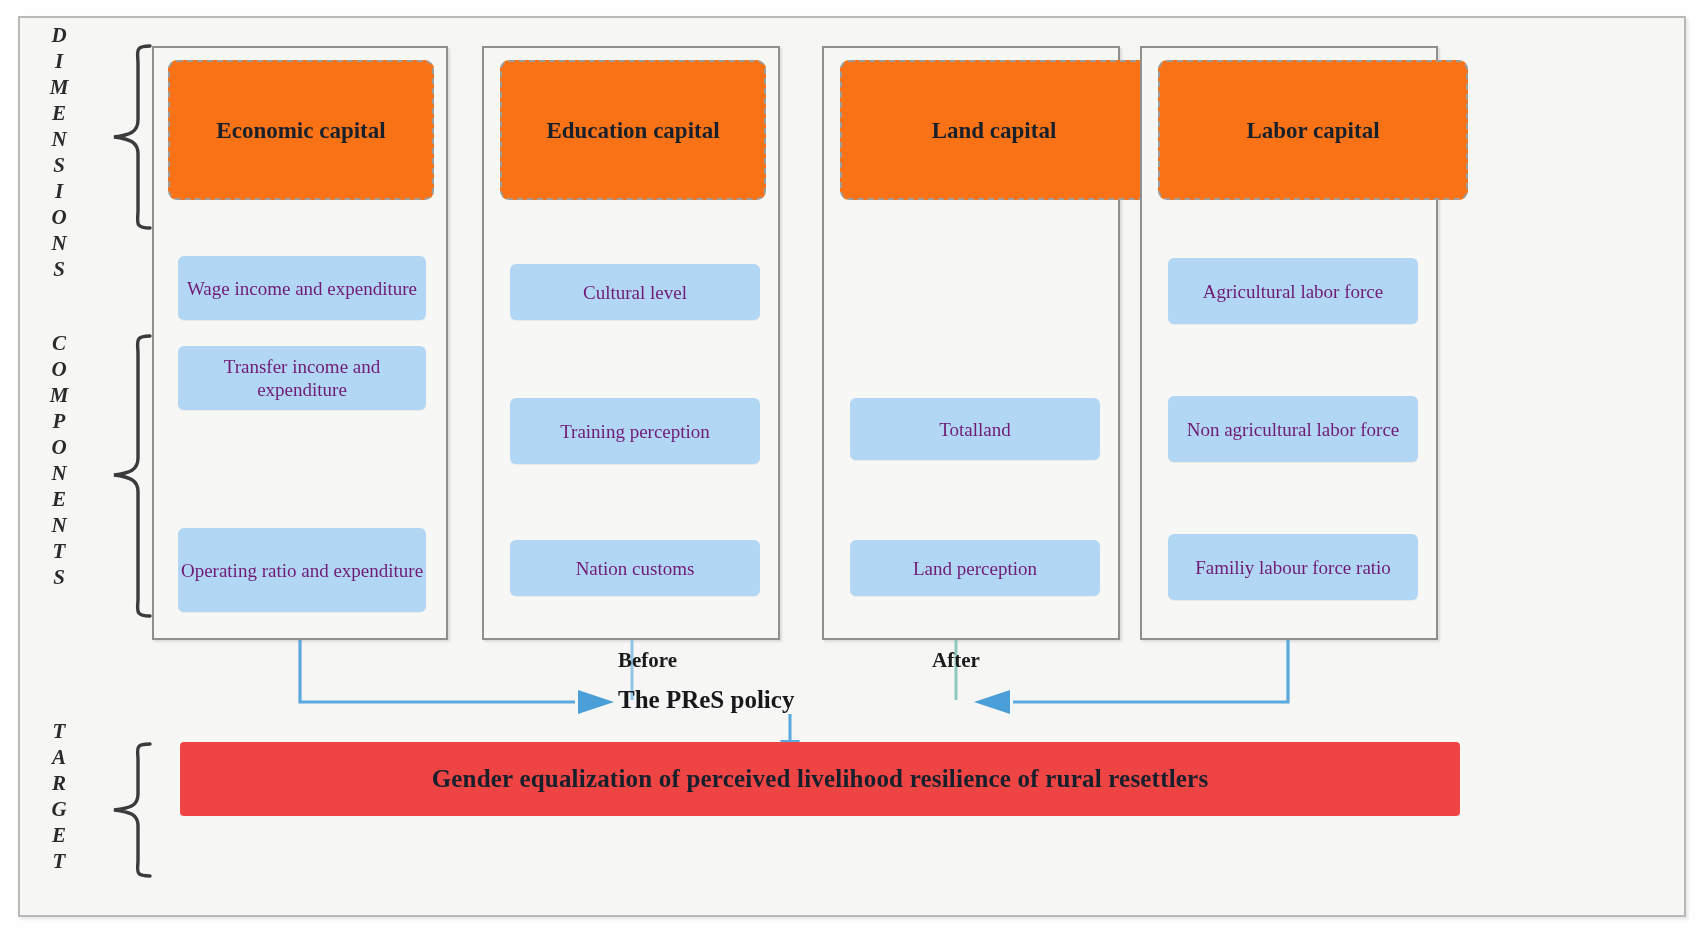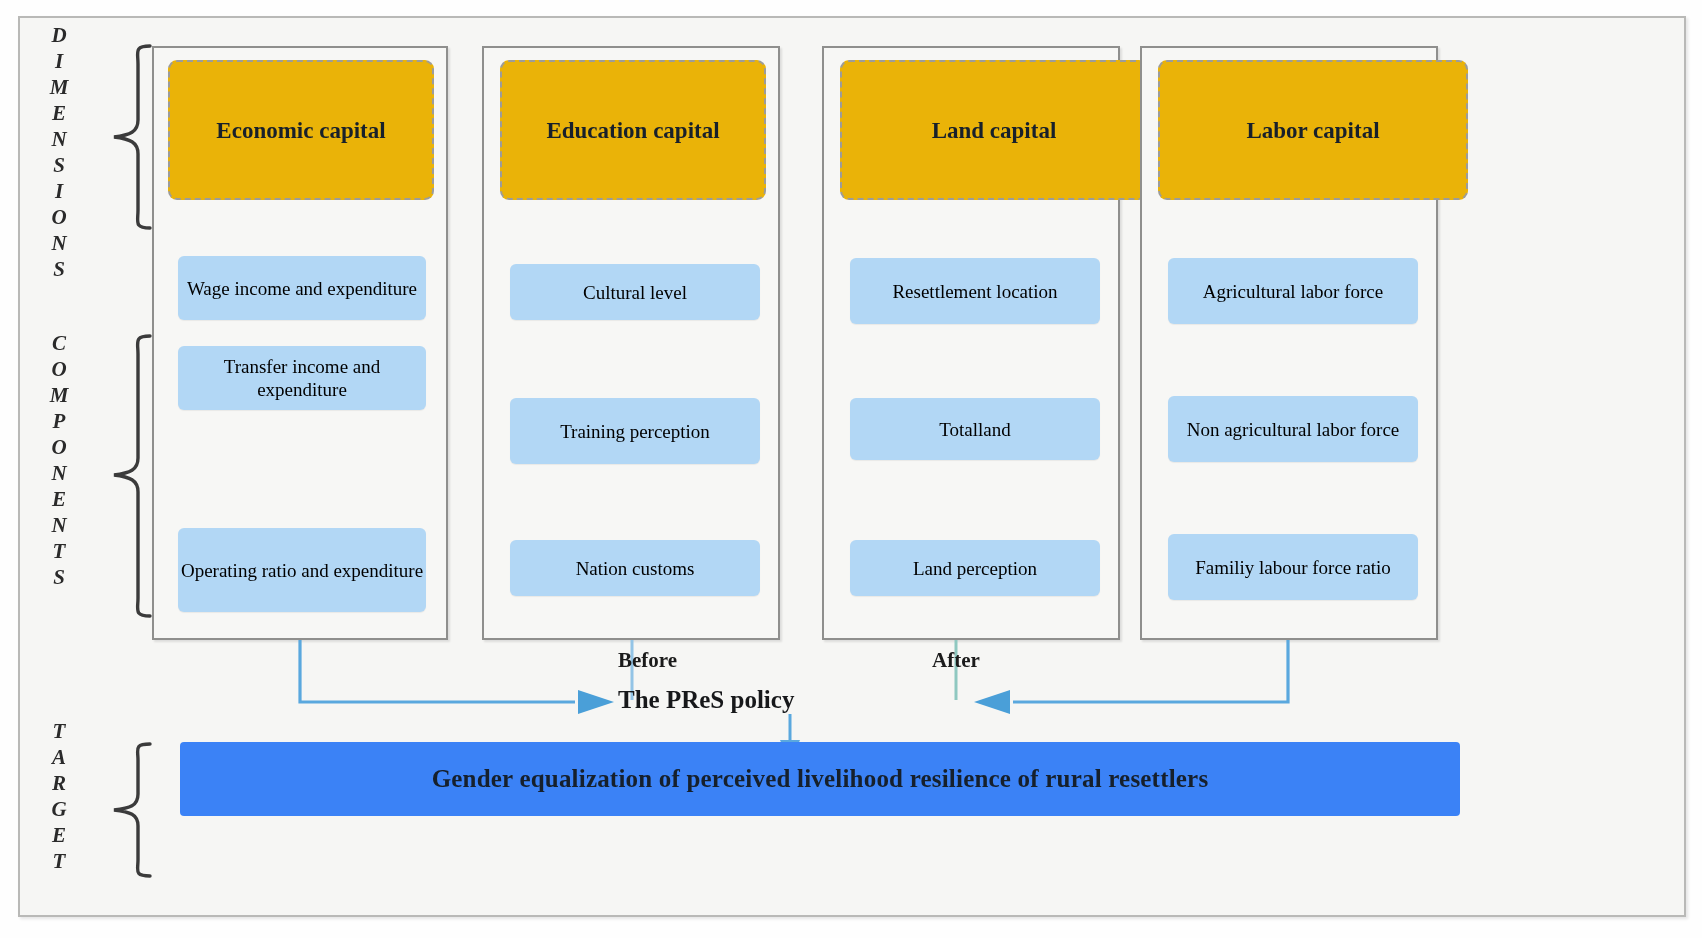--- a/index.html
+++ b/index.html
@@ -19,40 +19,40 @@
       font-size:21px;line-height:26px;letter-spacing:0px;}
   .side-label span{display:block;}
 
   
   .brace{position:absolute;}
 
   
   .col{position:absolute;border:2px solid #8f8f8d;background:#f7f7f5;
        box-sizing:border-box;box-shadow:1.5px 1.5px 2px rgba(0,0,0,.10);}
 
-  .dim-box{position:absolute;background:#eab308;
+  .dim-box{position:absolute;background:#f97316;
       border:2px dashed #9c9c9a;border-radius:9px;box-sizing:border-box;
       display:flex;align-items:center;justify-content:center;text-align:center;
       font-weight:bold;font-size:23px;color:#18202b;line-height:27px;}
 
   .comp-box{position:absolute;background:#b2d7f5;border-radius:6px;
       display:flex;align-items:center;justify-content:center;text-align:center;
-      font-size:19px;color:#000000;line-height:23px;
+      font-size:19px;color:#701a75;line-height:23px;
       box-shadow:0 1px 1px rgba(0,0,0,.06);}
 
   
   #links{position:absolute;left:0;top:0;width:1702px;height:938px;pointer-events:none;}
 
   .flow-label{position:absolute;font-weight:bold;font-size:21px;color:#1b1b1b;
       white-space:nowrap;}
 
   .policy-label{position:absolute;font-weight:bold;font-size:25px;color:#17181a;
       white-space:nowrap;}
 
-  .target-box{position:absolute;background:#3b82f6;border-radius:4px;
+  .target-box{position:absolute;background:#ef4444;border-radius:4px;
       display:flex;align-items:center;justify-content:center;text-align:center;
       font-weight:bold;font-size:25px;color:#16202c;letter-spacing:.2px;}
 </style>
 </head>
 <body>
 
 <div id="stage">
 
   <div class="outer-frame"></div>
 
@@ -140,23 +140,20 @@
   <div class="comp-box" style="left:510px;top:540px;width:250px;height:56px;">
     <span>Nation customs</span>
   </div>
 
   <div class="col" style="left:822px;top:46px;width:298px;height:594px;"></div>
 
   <div class="dim-box" style="left:840px;top:60px;width:308px;height:140px;text-align:right;">
     <span>Land capital</span>
   </div>
 
-  <div class="comp-box" style="left:850px;top:258px;width:250px;height:66px;">
-    <span>Resettlement location</span>
-  </div>
   <div class="comp-box" style="left:850px;top:540px;width:250px;height:56px;">
     <span>Land perception</span>
   </div>
   <div class="comp-box" style="left:850px;top:398px;width:250px;height:62px;">
     <span>Totalland</span>
   </div>
 
   <div class="col" style="left:1140px;top:46px;width:298px;height:594px;"></div>
 
   <div class="dim-box" style="left:1158px;top:60px;width:310px;height:140px;">

